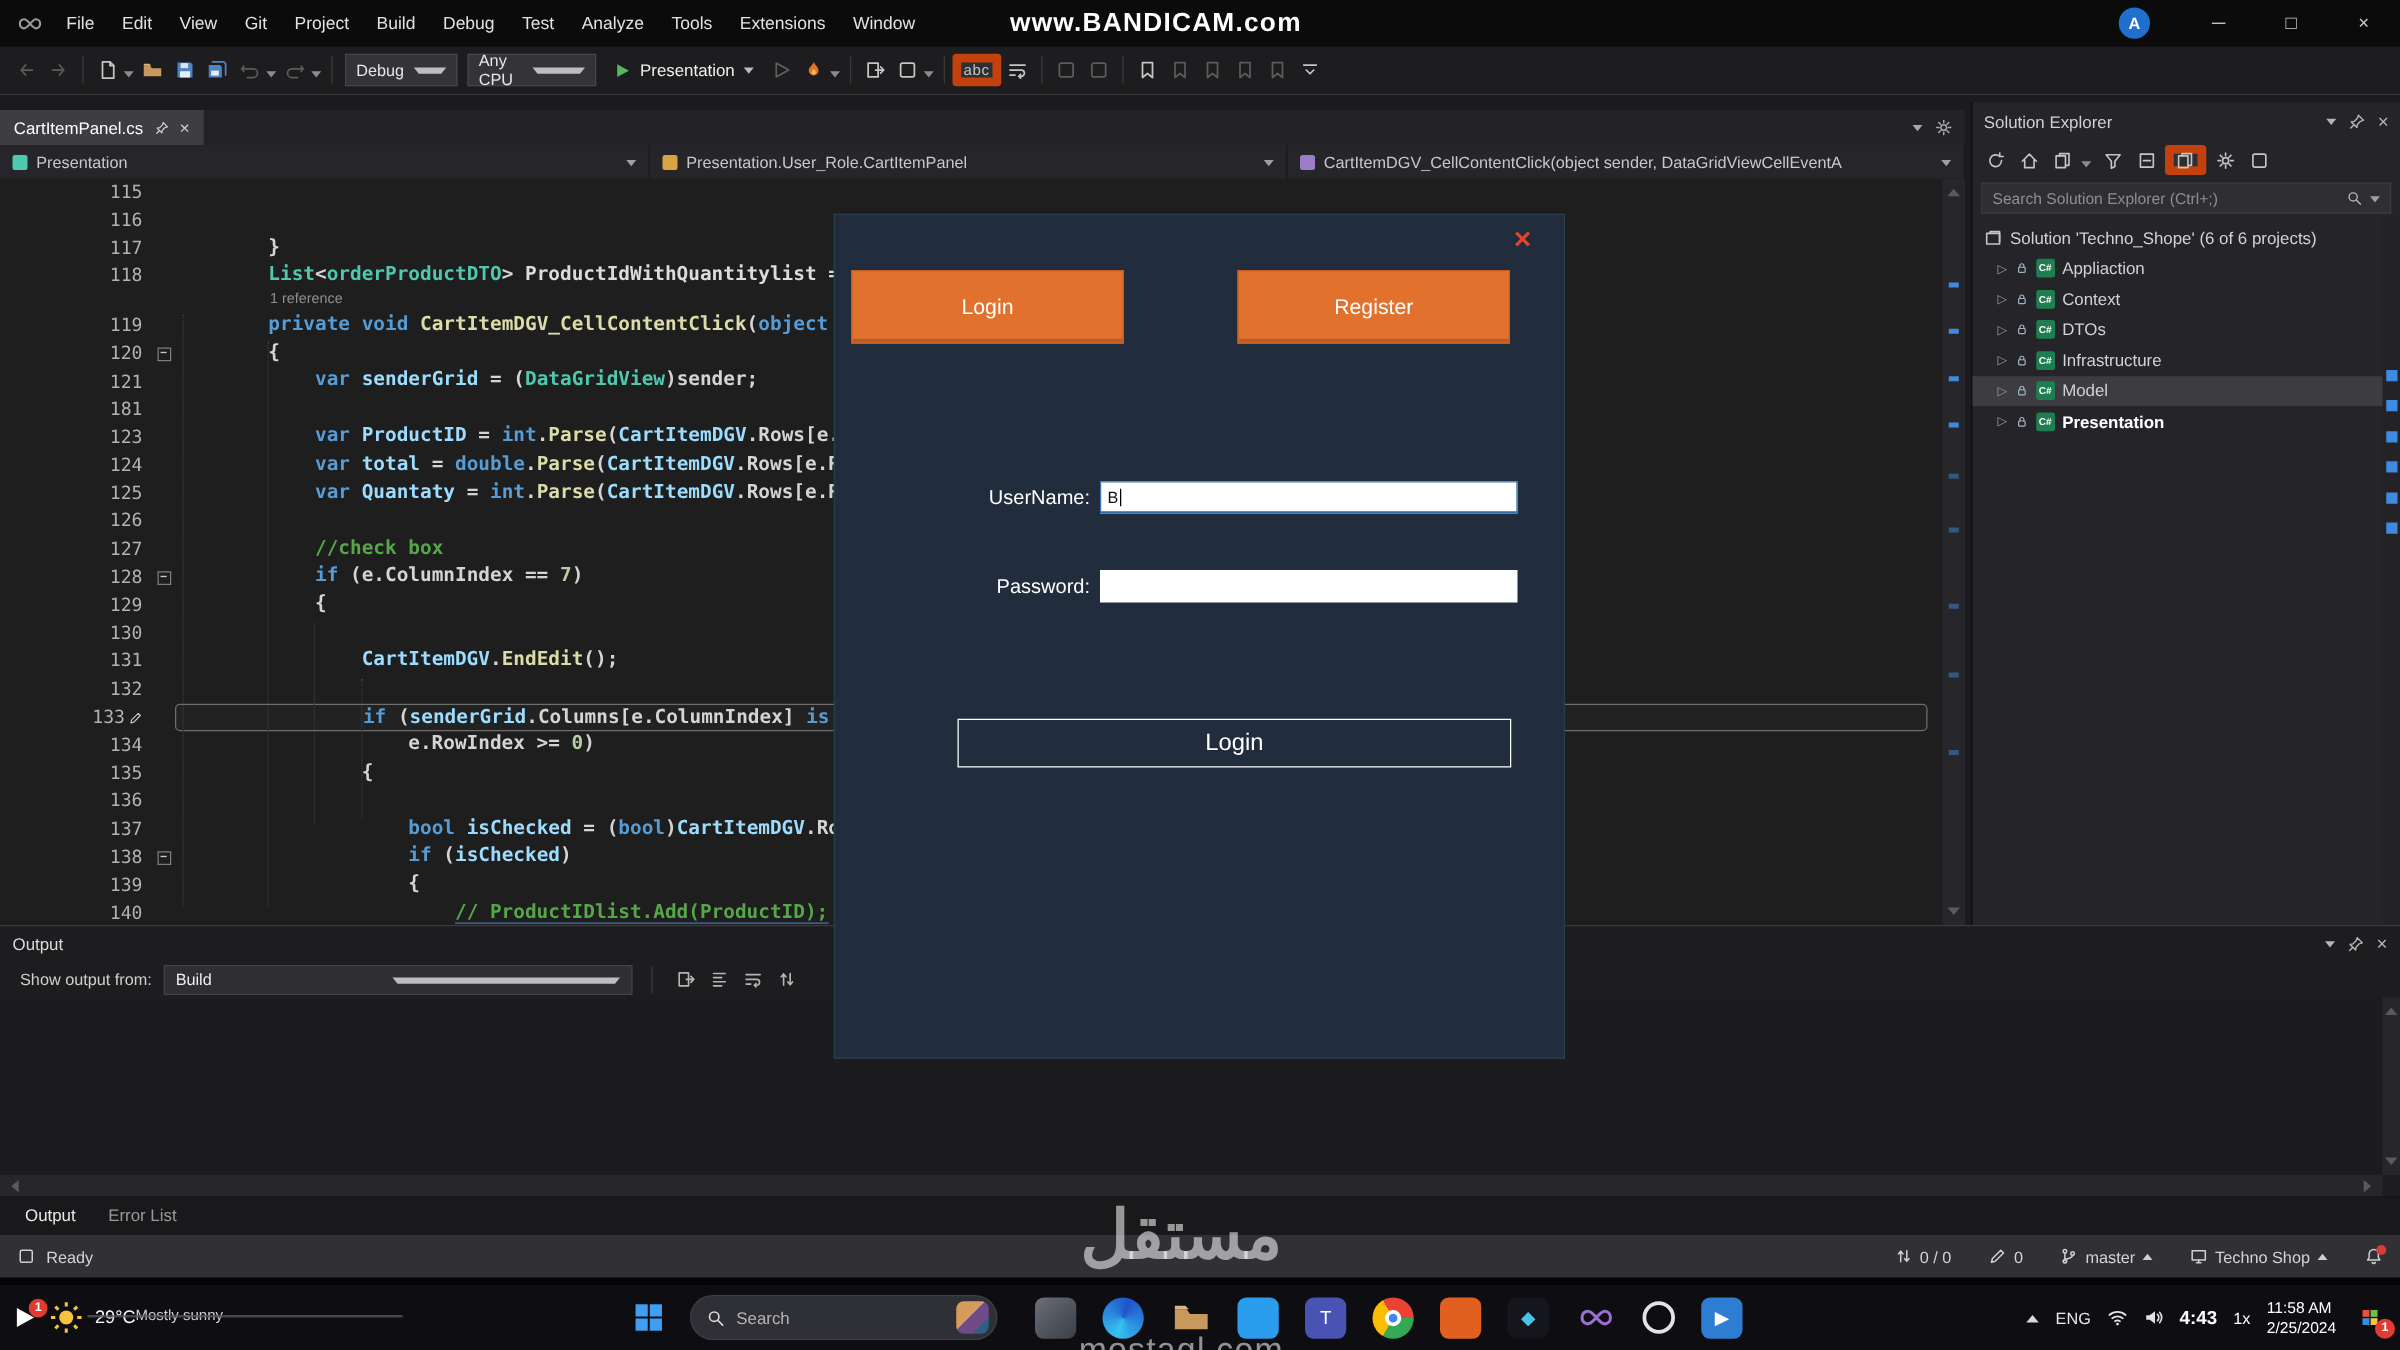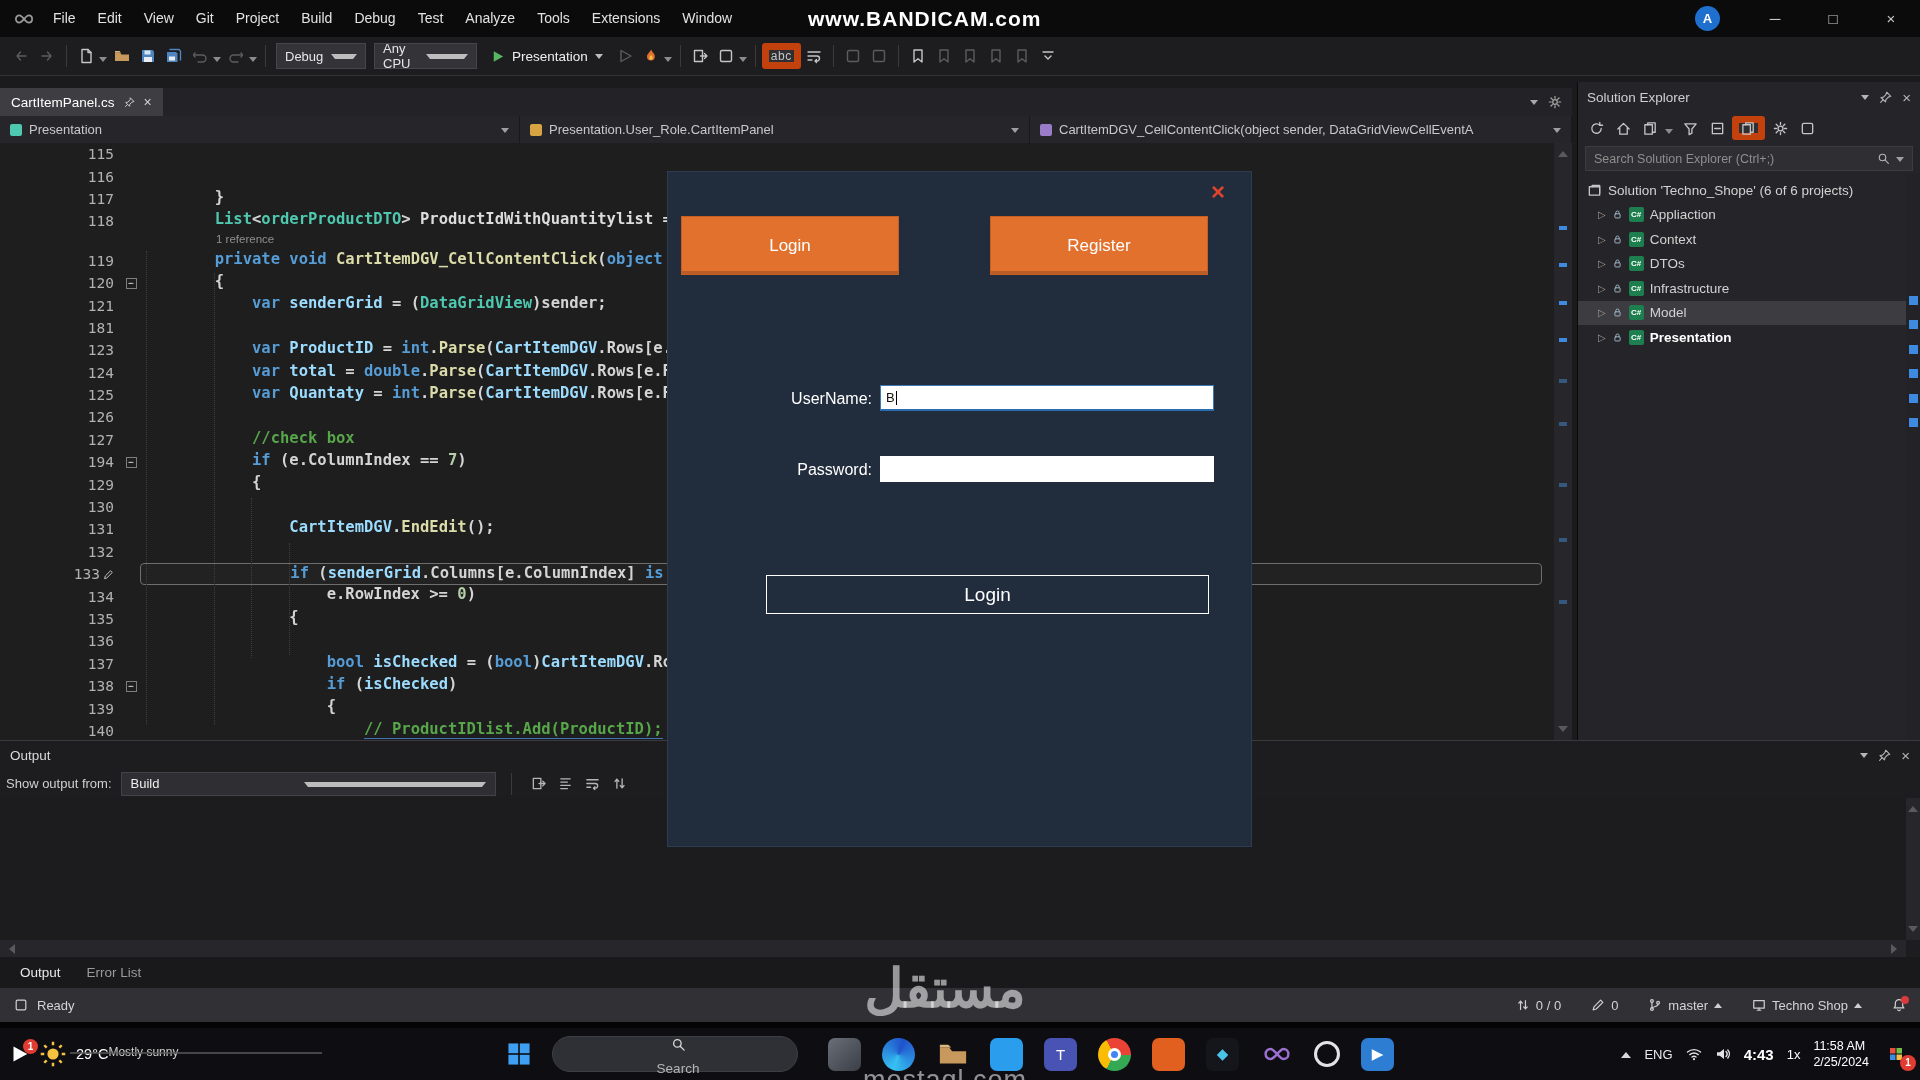--- a/index.html
+++ b/index.html
@@ -92,21 +92,21 @@
   .chev{font-size:10px;color:#9a9a9a;}
   .csproj{width:15px;height:15px;border-radius:2px;background:#1d7f4f;color:#fff;font-size:8px;font-weight:bold;
     display:flex;align-items:center;justify-content:center;flex:none;}
   .se-strip{position:absolute;right:0;top:92px;width:14px;bottom:0;background:#232327;}
   .se-strip .mark{left:3px;width:9px;height:9px;}
 
   
   .output{position:absolute;top:740px;left:0;right:0;height:217px;background:#1d1d1f;border-top:1px solid #3a3a3e;}
   .out-head{height:28px;display:flex;align-items:center;padding:0 10px;font-size:13.5px;color:#dadada;gap:10px;}
   .out-head .sp{flex:1;}
-  .out-controls{height:29px;display:flex;align-items:center;gap:9px;padding:0 6px;font-size:13px;color:#cfcfcf;}
+  .out-controls{height:29px;display:flex;align-items:center;gap:9px;padding:0 16px;font-size:13px;color:#cfcfcf;}
   .out-dd{width:375px;height:24px;background:#2f2f33;border:1px solid #434347;display:flex;align-items:center;padding:0 9px;color:#eee;}
   .out-dd span{flex:1;}
   .out-icons{display:flex;gap:4px;}
   .out-icons .tb-icon{font-size:15px;height:23px;min-width:23px;color:#b5b5b5;}
   .out-content{position:absolute;top:57px;left:0;right:14px;bottom:17px;background:#1c1c1e;}
   .vscroll{position:absolute;top:57px;right:0;bottom:17px;width:14px;background:#27272b;}
   .hscroll{position:absolute;bottom:0;left:0;right:14px;height:17px;background:#27272b;}
   .h-tri{position:absolute;top:4px;width:0;height:0;border:5px solid transparent;}
   .h-tri.l{left:4px;border-right:6px solid #5a5a5e;}
   .h-tri.r{right:4px;border-left:6px solid #5a5a5e;}
@@ -131,21 +131,21 @@
   .tb-left{position:absolute;left:8px;top:0;height:100%;display:flex;align-items:center;gap:9px;}
   .playov{position:relative;font-size:22px;color:#fff;}
   .ovbadge{position:absolute;right:-8px;top:-4px;width:15px;height:15px;border-radius:50%;background:#e03c31;color:#fff;
     font-size:10px;display:flex;align-items:center;justify-content:center;font-weight:bold;}
   .weather{display:flex;flex-direction:row;justify-content:center;line-height:1.25;}
   .weather .temp{font-size:14.5px;color:#fff;}
   .weather .desc{font-size:12px;color:#cfcfcf;}
   .scrubline{position:absolute;left:70px;top:24px;width:252px;height:2px;background:#5a5a5a;opacity:.75;}
   .tb-start{position:absolute;left:506px;top:13px;font-size:26px;color:#3f9ff2;}
   .tb-search{position:absolute;left:552px;top:8px;width:246px;height:36px;border-radius:18px;background:#2f2f36;
-    border:1px solid #3e3e46;display:flex;align-items:center;padding:0 6px 0 12px;gap:9px;font-size:13.5px;color:#b5b5b5;flex-direction:column;}
+    border:1px solid #3e3e46;display:flex;align-items:center;padding:0 6px 0 12px;gap:9px;font-size:13.5px;color:#b5b5b5;}
   .tb-search .icon{font-size:15px;color:#dcdcdc;}
   .tb-search .thumb{margin-left:auto;width:26px;height:26px;border-radius:6px;
     background:linear-gradient(135deg,#d79a5d 0 45%,#6e4a86 45% 75%,#2c5f86 75%);}
   .tb-apps{position:absolute;left:828px;top:0;height:100%;display:flex;align-items:center;gap:21px;}
   .app{width:33px;height:33px;border-radius:7px;display:flex;align-items:center;justify-content:center;font-size:17px;color:#fff;}
   .app.chrome{border-radius:50%;background:conic-gradient(from -30deg,#ea4335 0 120deg,#34a853 0 240deg,#fbbc05 0 360deg);}
   .chrome-in{width:13px;height:13px;border-radius:50%;background:#4285f4;border:3px solid #fff;}
   .app.ring{width:26px;height:26px;border-radius:50%;border:3px solid #e3e3e3;background:transparent;}
   .tb-tray{position:absolute;right:10px;top:0;height:100%;display:flex;align-items:center;gap:13px;font-size:13px;color:#eaeaea;}
   .tb-tray .icon{font-size:16px;color:#e2e2e2;}
@@ -495,21 +495,21 @@
             </div>
             <div class="row">
               <div class="gutter">
                 <span>127</span>
               </div>
               <div class="fold"></div>
               <div class="codetext"><span class="tk-pl">            </span><span class="tk-cm">//check box</span></div>
             </div>
             <div class="row">
               <div class="gutter">
-                <span>194</span>
+                <span>128</span>
               </div>
               <div class="fold">
                 <div class="foldbox">−</div>
               </div>
               <div class="codetext"><span class="tk-pl">            </span><span class="tk-kw">if</span><span class="tk-pl"> (e.ColumnIndex == </span><span class="tk-nu">7</span><span class="tk-pl">)</span></div>
             </div>
             <div class="row">
               <div class="gutter">
                 <span>129</span>
               </div>

